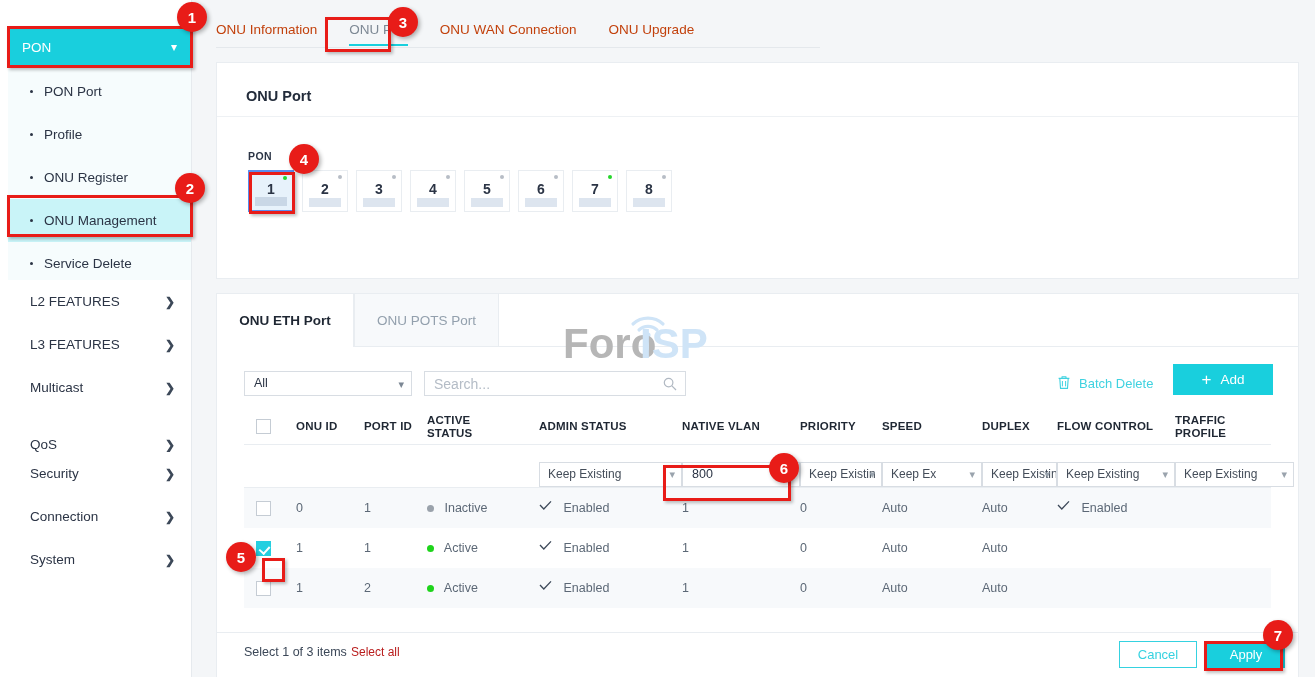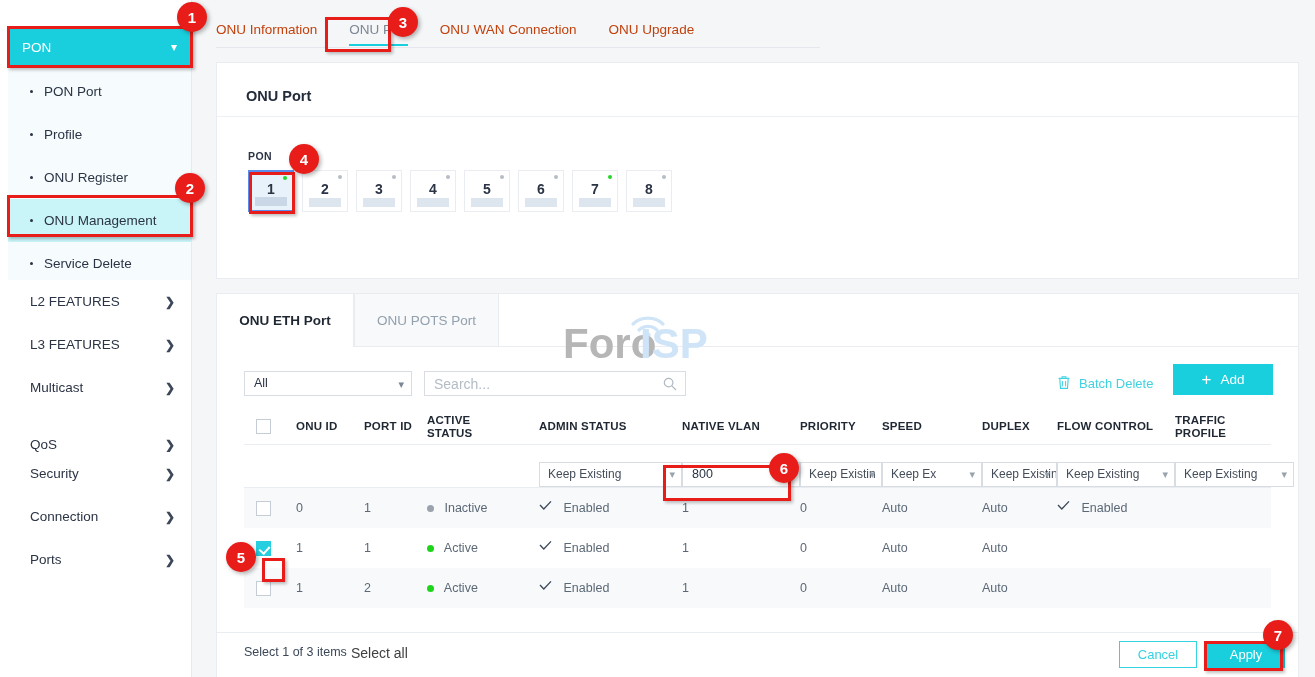--- a/index.html
+++ b/index.html
@@ -255,21 +255,21 @@
   .vlan-input {
     height: 25px; border: 1px solid #d8dde3; background: #fff;
     font-size: 12.5px; color: #2b3445;
     padding-left: 9px; line-height: 23px;
     margin-right: -1px;
   }
 
   
   .footer-sep { position: absolute; left: 0; right: 0; top: 338px; height: 1px; background: #e9edf1; }
   .sel-count { position: absolute; left: 27px; top: 351px; font-size: 12.5px; color: #3c4858; }
-  .select-all { position: absolute; left: 134px; top: 351px; font-size: 14px; color: #404040; }
+  .select-all { position: absolute; left: 134px; top: 351px; font-size: 12px; color: #b91c1c; }
   .btn-cancel {
     position: absolute; left: 902px; top: 347px;
     width: 78px; height: 27px;
     border: 1px solid #35d2e0; background: #fff; color: #35d2e0;
     display: flex; align-items: center; justify-content: center; font-size: 13px;
   }
   .btn-apply {
     position: absolute; left: 990px; top: 347px;
     width: 78px; height: 27px;
     background: #19cfdd; color: #fff;
@@ -348,21 +348,21 @@
     </div>
     <div class="main-item" style="top:452px">
       <span>Security</span>
       <span class="arrow">❯</span>
     </div>
     <div class="main-item" style="top:495px">
       <span>Connection</span>
       <span class="arrow">❯</span>
     </div>
     <div class="main-item" style="top:538px">
-      <span>Ports</span>
+      <span>System</span>
       <span class="arrow">❯</span>
     </div>
   </div>
 
   <div class="top-tabs">
     <div class="top-tab">ONU Information</div>
     <div class="top-tab active">ONU Port</div>
     <div class="top-tab">ONU WAN Connection</div>
     <div class="top-tab">ONU Upgrade</div>
   </div>

